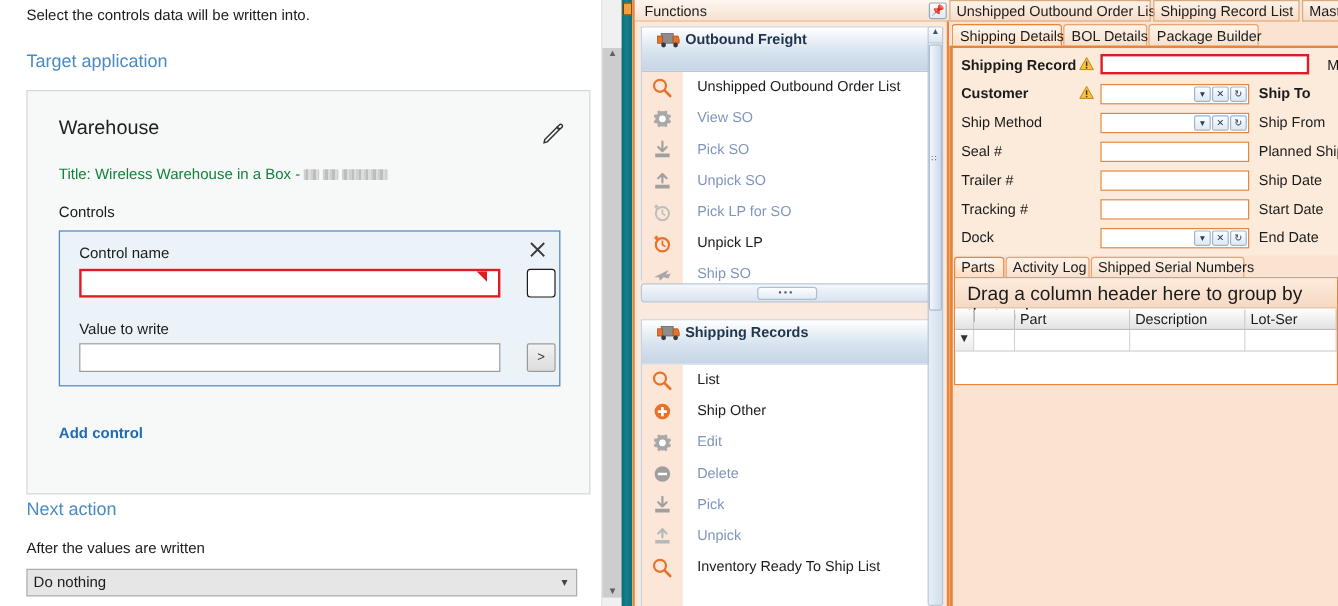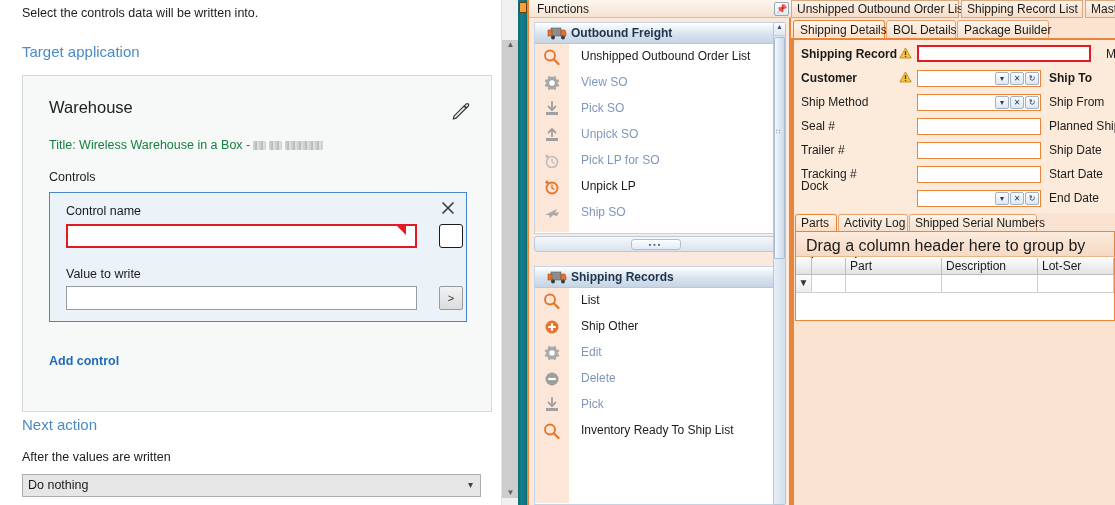--- a/index.html
+++ b/index.html
@@ -189,21 +189,21 @@
   .fgroup {
     position: absolute; left: 5px;
     width: 243px;
     background: #ffffff;
     border: 1px solid #c6d3e2;
   }
   #group-outbound { top: 22px; height: 212px; }
   #group-shipping { top: 266px; height: 239px; }
 
   .fgroup-head {
-    position: relative; height: 21px;
+    position: relative; height: 37px;
     background: linear-gradient(#ffffff,#d8e3ef 55%,#c6d4e4);
     border-bottom: 1px solid #b9c8da;
     border-radius: 3px 3px 0 0;
   }
   .fgroup-head-title {
     position: absolute; left: 36px; top: 3px;
     font-size: 12px; font-weight: bold; color: #20364f;
   }
   .truck-icon {
     position: absolute; left: 10px; top: 3px;
@@ -658,20 +658,29 @@
         <div class="fitem disabled">
           <span class="fitem-icon">
             <svg width="20" height="18" viewBox="0 0 20 18">
                 <path d="M10 2 L10 9 M6.5 6.5 L10 10 L13.5 6.5" stroke="#a0a0a0" stroke-width="1.8" fill="none" stroke-linecap="round" stroke-linejoin="round"></path>
                 <path d="M4 12 L16 12 L16 15 L4 15 Z" fill="#a0a0a0"></path>
               </svg>
           </span>
           <span class="fitem-label">Pick</span>
         </div>
 
+        <div class="fitem disabled">
+          <span class="fitem-icon">
+            <svg width="20" height="18" viewBox="0 0 20 18">
+                <path d="M10 10 L10 3 M6.5 6.5 L10 3 L13.5 6.5" stroke="#b8b8b8" stroke-width="1.8" fill="none" stroke-linecap="round" stroke-linejoin="round"></path>
+                <path d="M4 12 L16 12 L16 15 L4 15 Z" fill="#b8b8b8"></path>
+              </svg>
+          </span>
+          <span class="fitem-label">Unpick</span>
+        </div>
 
         <div class="fitem enabled">
           <span class="fitem-icon">
             <svg width="20" height="18" viewBox="0 0 20 18">
                 <circle cx="8" cy="7.5" r="5" fill="none" stroke="#e8722a" stroke-width="1.8"></circle>
                 <path d="M11.8 11.3 L16.5 16" stroke="#e8722a" stroke-width="2.2" fill="none" stroke-linecap="round"></path>
               </svg>
           </span>
           <span class="fitem-label">Inventory Ready To Ship List</span>
         </div>
@@ -757,21 +766,21 @@
       <div class="frow-label" style="left:256px;top:79px;">Planned Ship D</div>
 
       <div class="frow-label" style="left:8px;top:103px;">Trailer #</div>
       <div class="ffield" style="left:124px;top:102px;width:124px;"></div>
       <div class="frow-label" style="left:256px;top:103px;">Ship Date</div>
 
       <div class="frow-label" style="left:8px;top:127px;">Tracking #</div>
       <div class="ffield" style="left:124px;top:126px;width:124px;"></div>
       <div class="frow-label" style="left:256px;top:127px;">Start Date</div>
 
-      <div class="frow-label" style="left:8px;top:139px;">Dock</div>
+      <div class="frow-label" style="left:8px;top:151px;">Dock</div>
       <div class="ffield" style="left:124px;top:150px;width:124px;">
         <div class="fbtns">
           <div class="fbtn">▾</div>
           <div class="fbtn">✕</div>
           <div class="fbtn">↻</div>
         </div>
       </div>
       <div class="frow-label" style="left:256px;top:151px;">End Date</div>
     </div>
 

